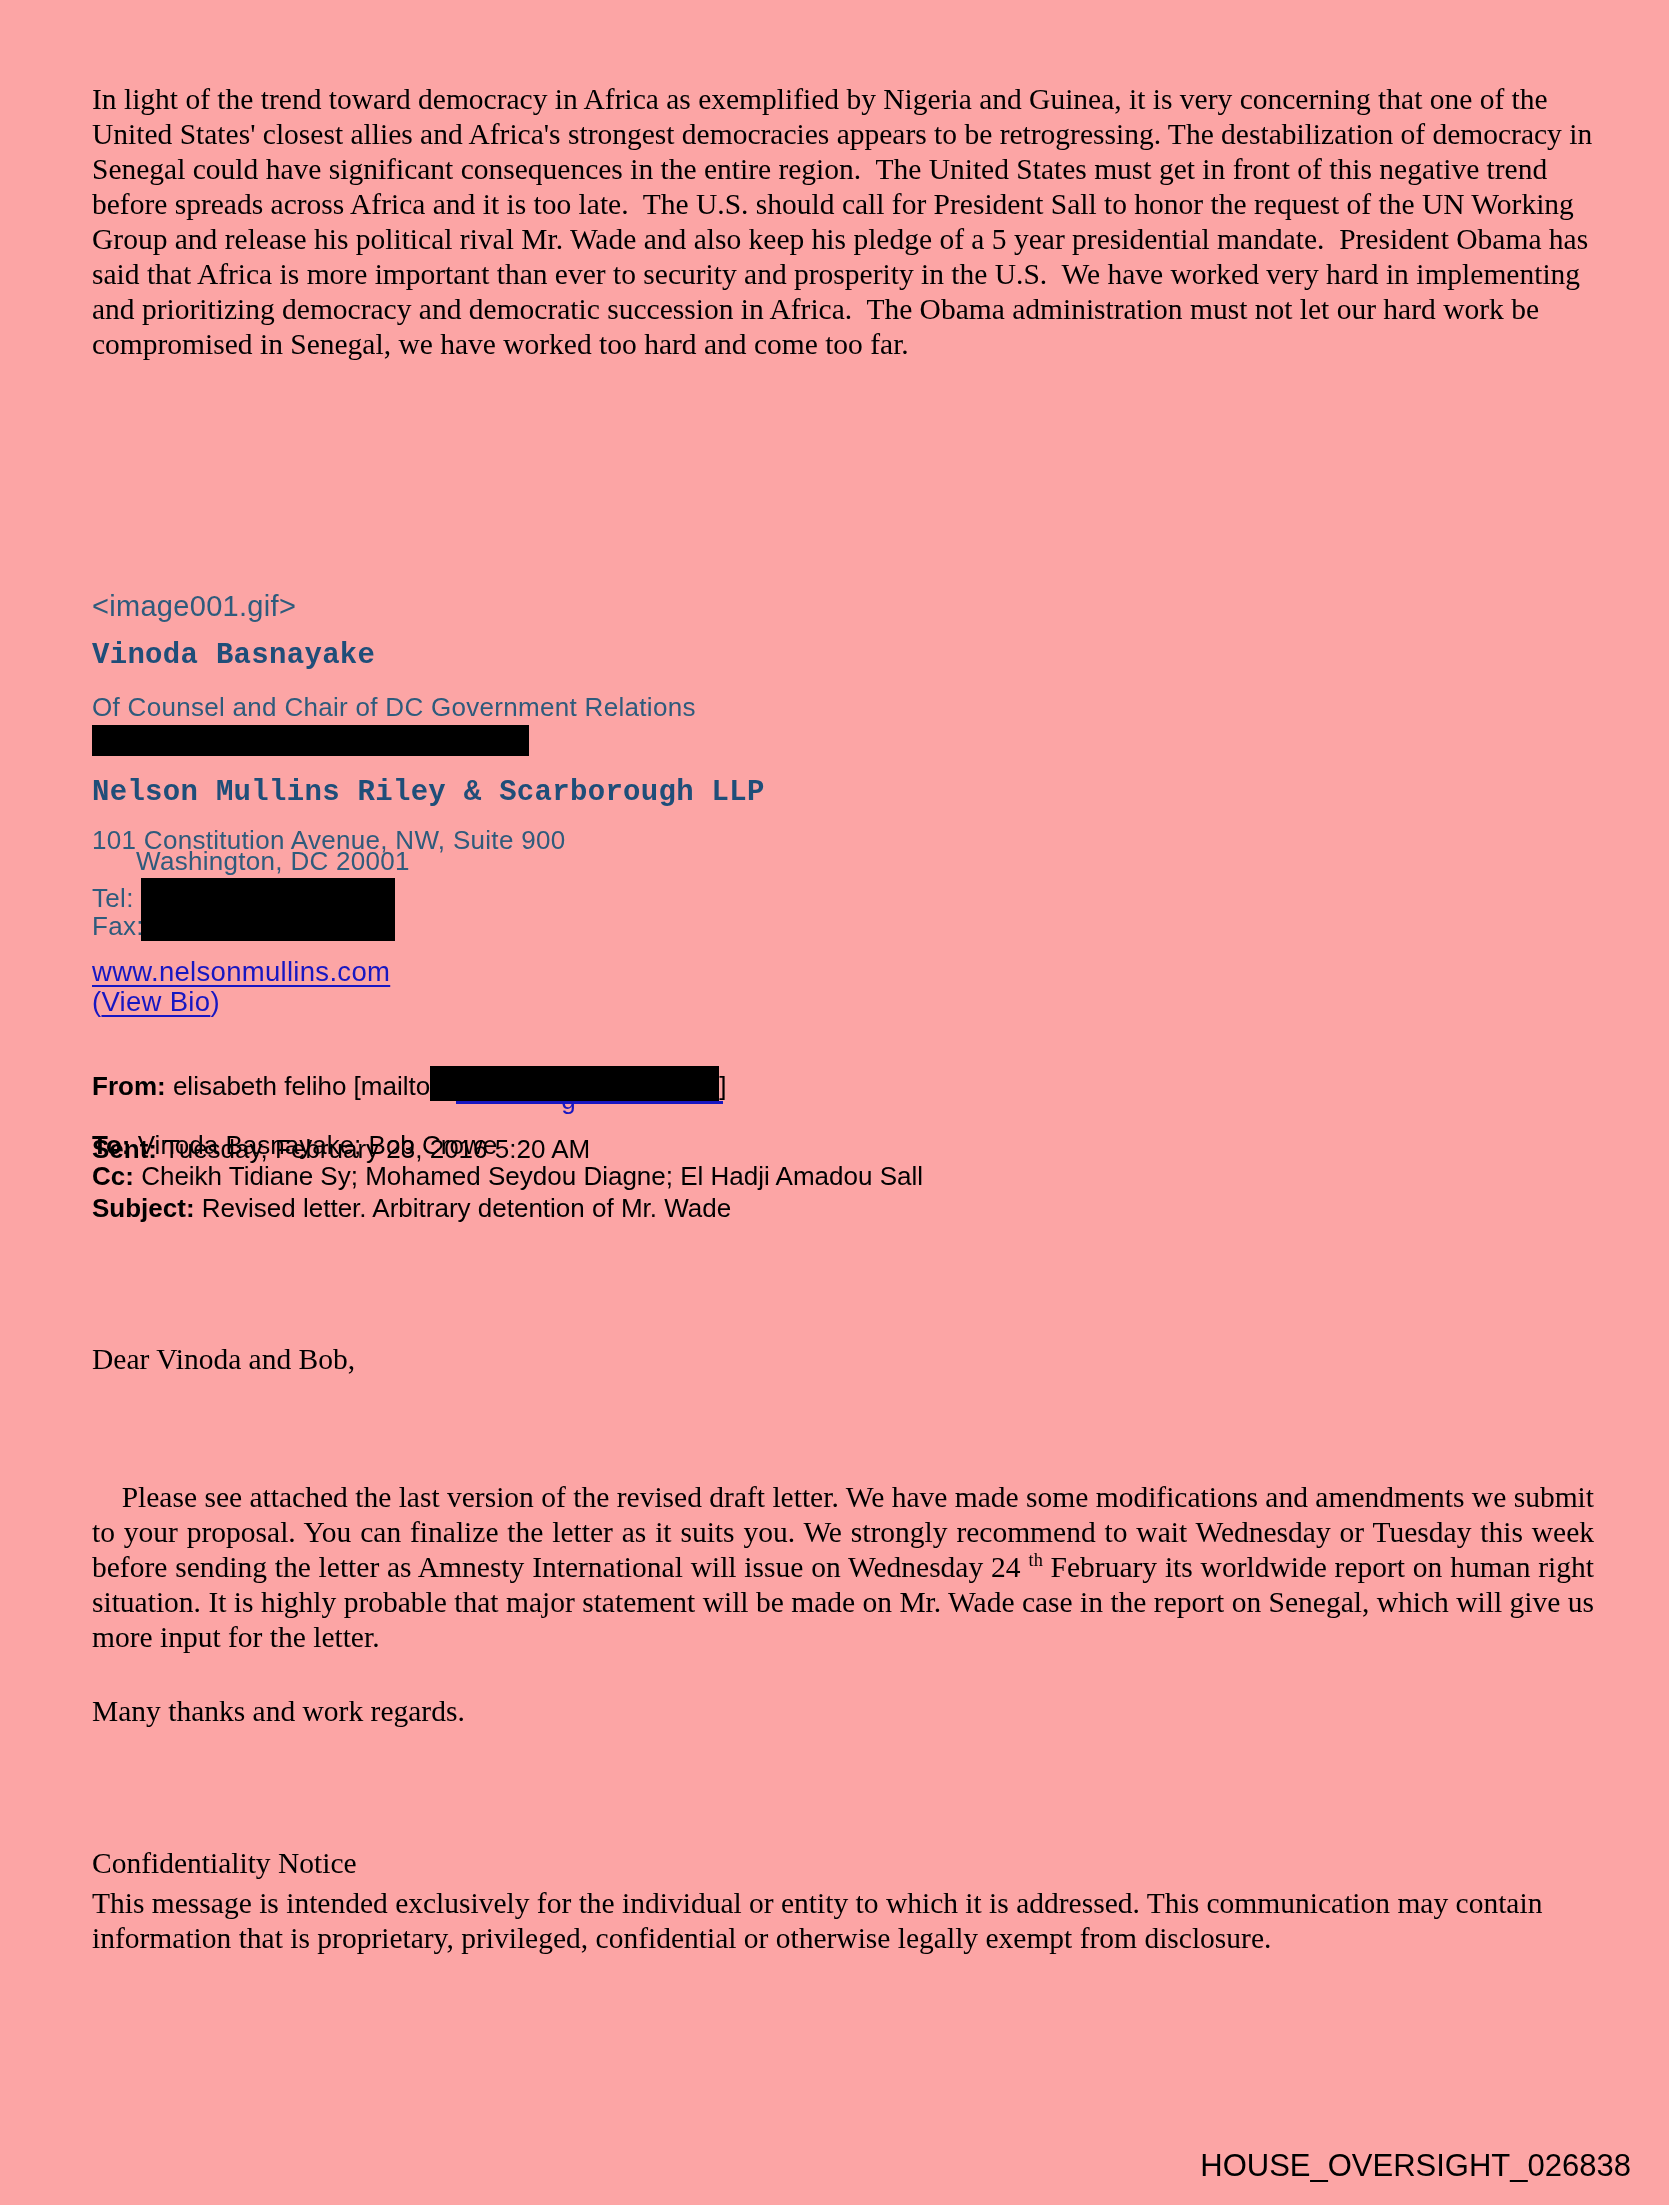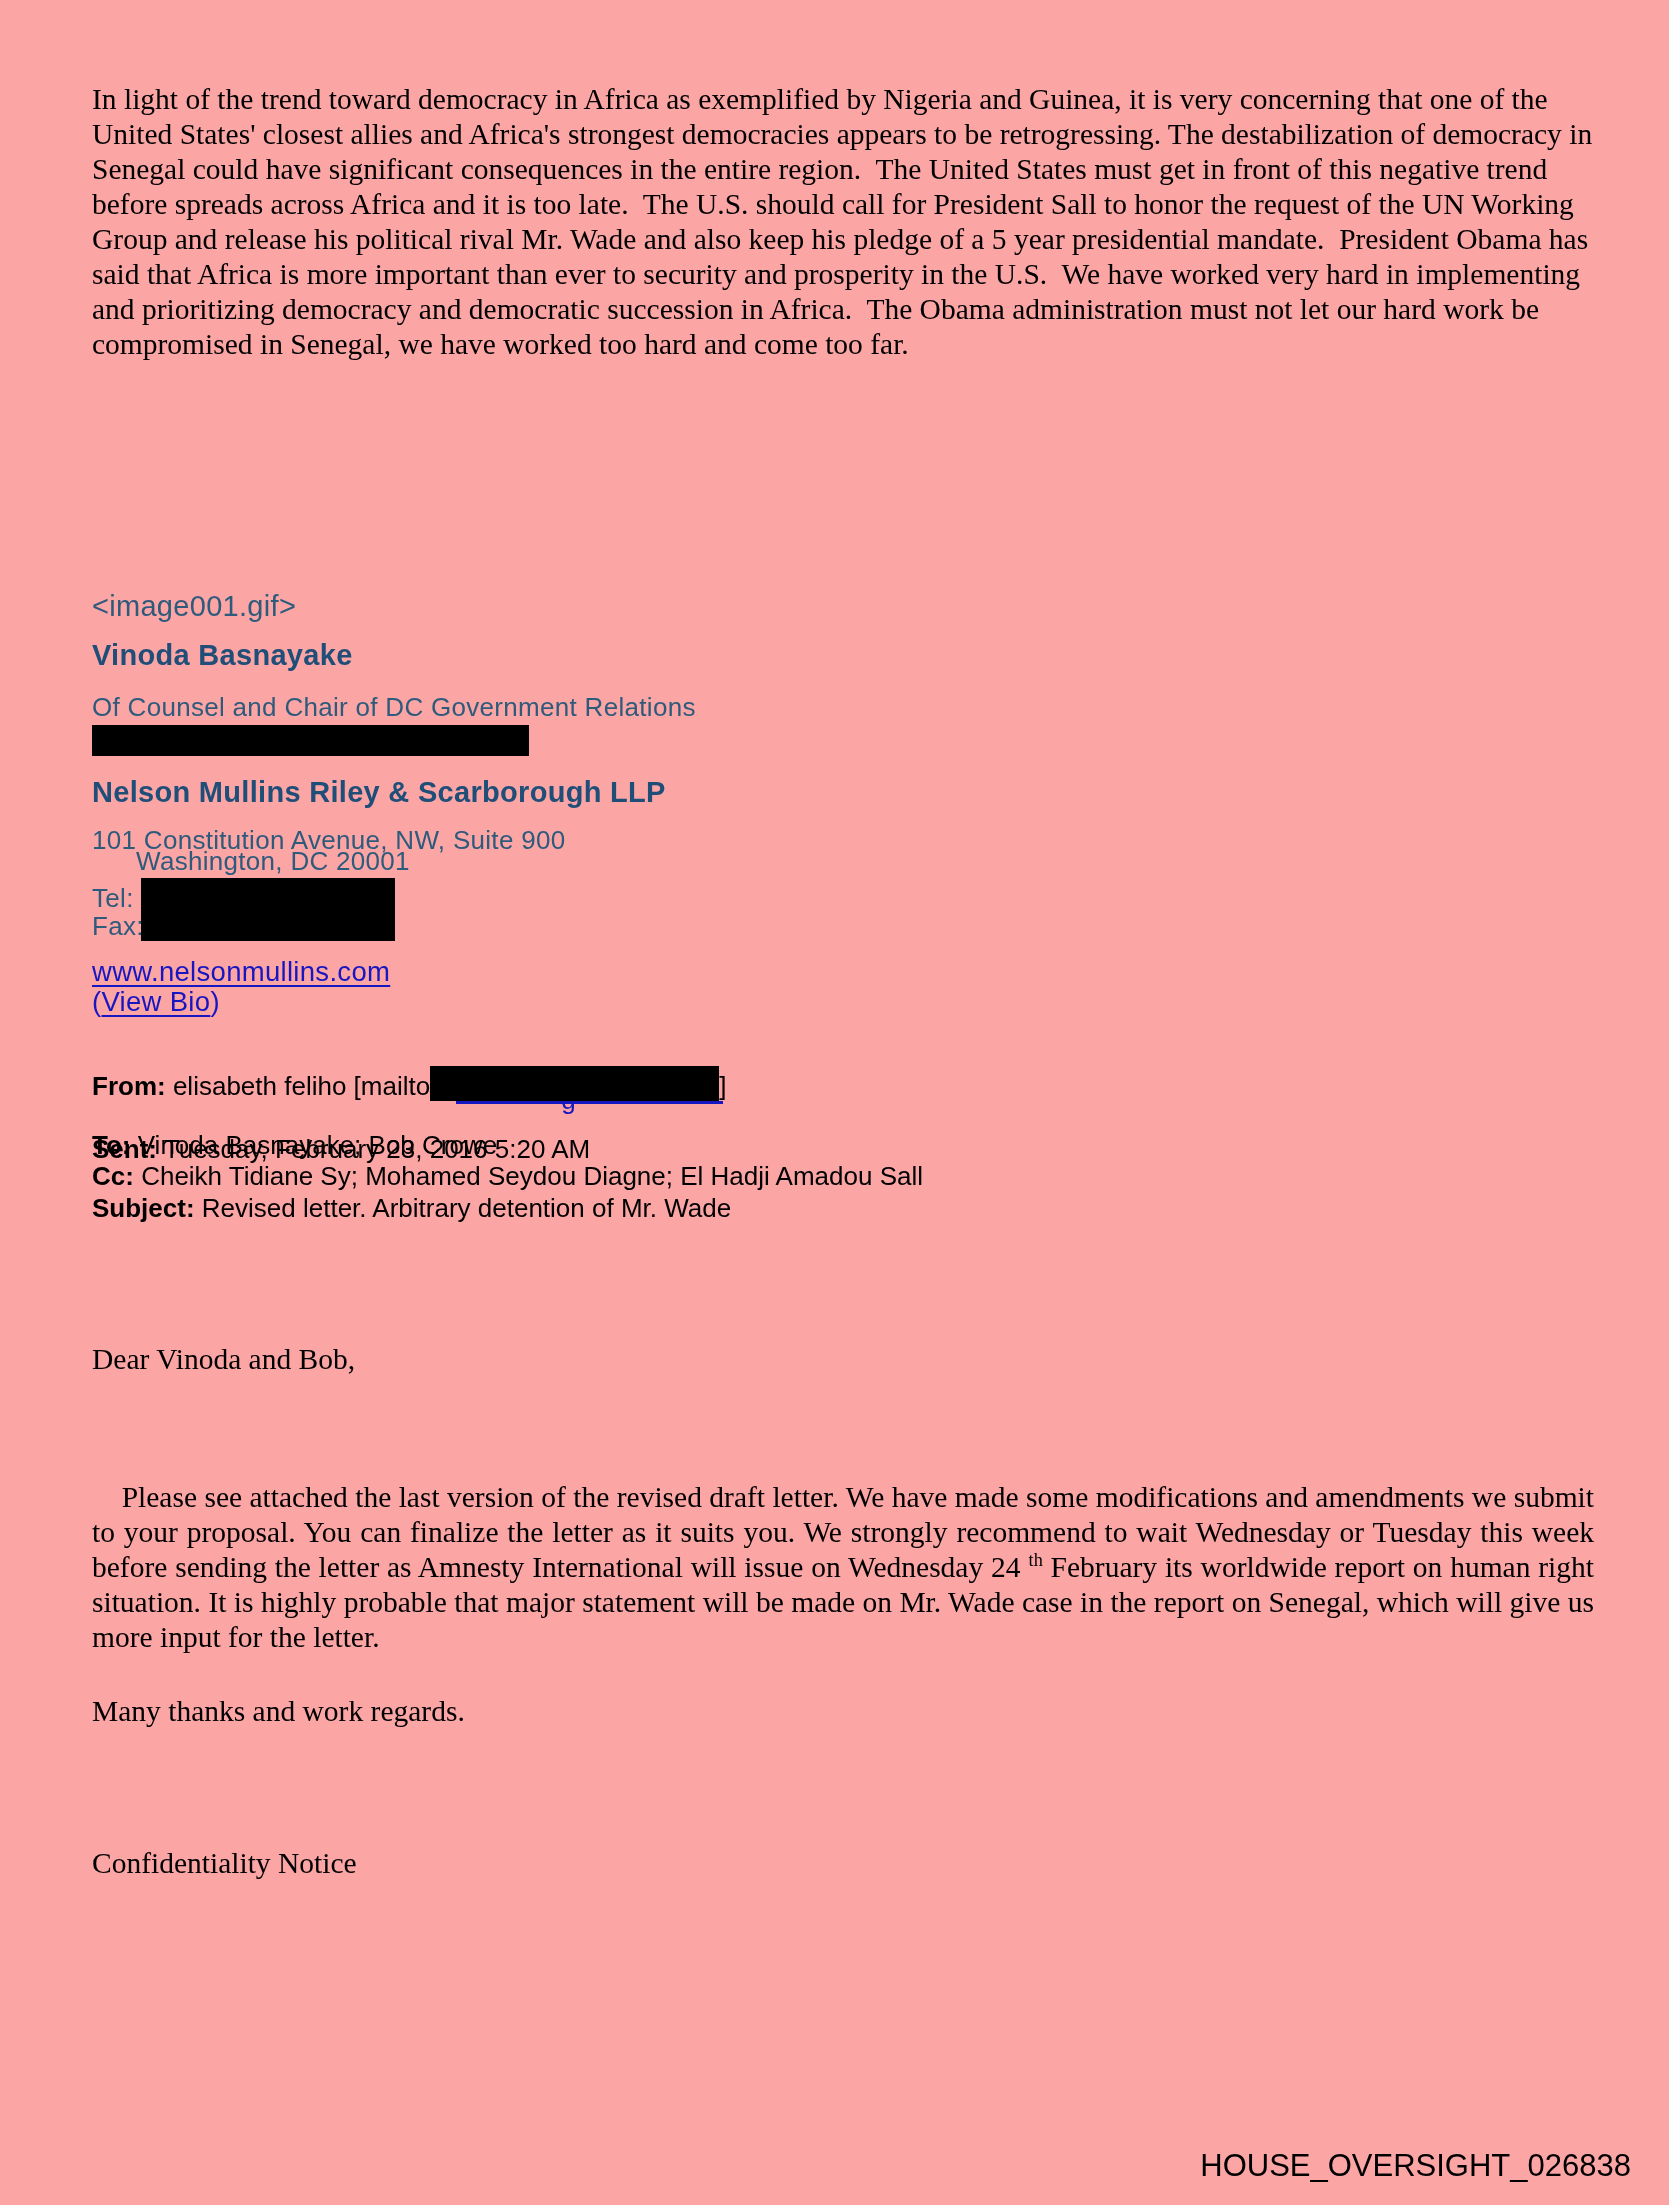--- a/index.html
+++ b/index.html
@@ -6,21 +6,21 @@
   .page{position:relative;width:1669px;height:2205px;background:#fca5a5;overflow:hidden;}
 
   
   .serif{font-family:"Liberation Serif",serif;font-size:29.5px;line-height:35px;color:#000;}
   .para{position:absolute;left:92px;width:1502px;white-space:pre-wrap;}
   .justified{text-align:justify;}
   sup.sup{font-size:18.3px;vertical-align:super;line-height:0;margin-left:8px;}
 
   
   .sig{position:absolute;left:92px;font-family:"Liberation Sans",sans-serif;color:#2e5b7c;font-size:26px;line-height:29px;letter-spacing:0.3px;}
-  .sig.bold{font-weight:bold;color:#1f4e79;font-size:29px;}
+  .sig.bold{font-weight:bold;color:#1f4e79;font-size:29px;font-family:Liberation Mono, monospace;}
   .sig.small{font-size:26px;}
   .link{color:#1717c2;text-underline-offset:3.9px;text-decoration-thickness:2px;}
   .link-wrap{color:#1717c2;text-decoration:none;}
 
   
   .redaction{position:absolute;background:#000;}
 
   
   .hline{position:absolute;left:92px;font-family:"Liberation Sans",sans-serif;font-size:26px;line-height:30px;color:#000;}
   .hline b{font-weight:bold;}
@@ -97,17 +97,18 @@
 
   <div class="para serif justified" style="top:1445px;">
     <span>Please see attached the last version of the revised draft letter. We have made some modifications and amendments we submit to your proposal. You can finalize the letter as it suits you. We strongly recommend to wait Wednesday or Tuesday this week before sending the letter as Amnesty International will issue on Wednesday 24</span><sup class="sup">th</sup><span> February its worldwide report on human right situation. It is highly probable that major statement will be made on Mr. Wade case in the report on Senegal, which will give us more input for the letter.</span>
   </div>
 
   <div class="para serif" style="top:1694px;">Many thanks and work regards.</div>
 
 
   <div class="para serif" style="top:1846px;">Confidentiality Notice</div>
 
+  <div class="para serif" style="top:1886px;">This message is intended exclusively for the individual or entity to which it is addressed. This communication may contain information that is proprietary, privileged, confidential or otherwise legally exempt from disclosure.</div>
 
   <div class="footer-id">HOUSE_OVERSIGHT_026838</div>
 
 </div>
 
 
 </body></html>

